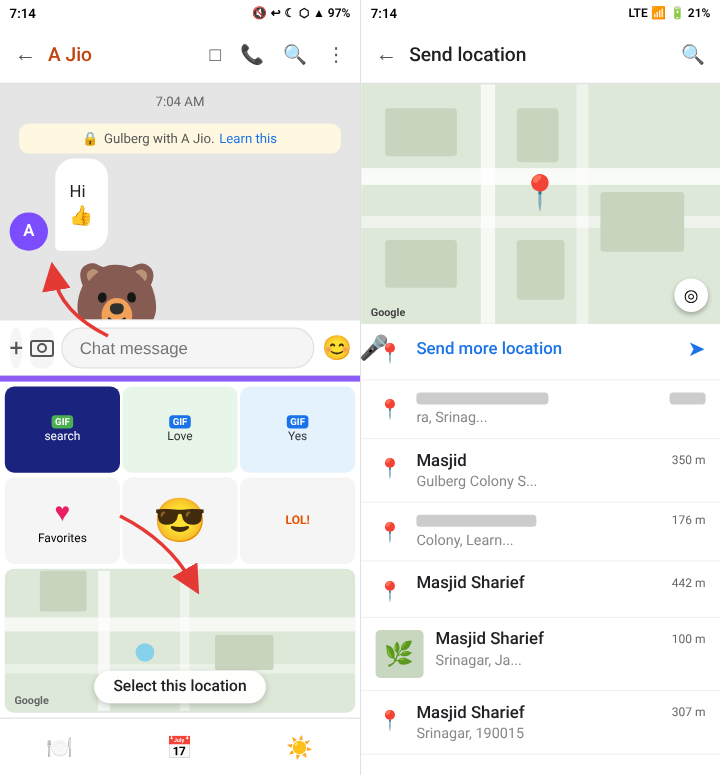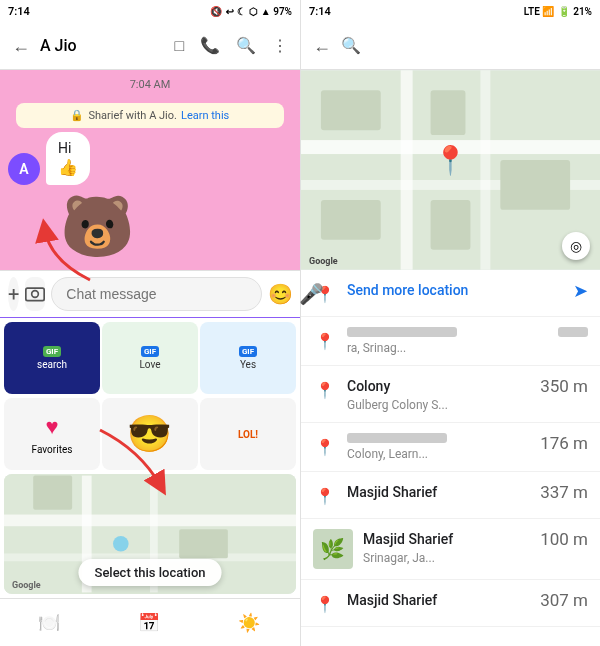--- a/index.html
+++ b/index.html
@@ -47,34 +47,34 @@
     .back-arrow {
       font-size: 18px;
       color: #555;
       cursor: pointer;
     }
 
     .header-title {
       flex: 1;
       font-size: 16px;
       font-weight: 500;
-      color: #000000;
+      color: #c2410c;
     }
 
     .header-icons-left {
       display: flex;
       gap: 16px;
       align-items: center;
       color: #555;
       font-size: 16px;
     }
 
     .chat-area {
       flex: 1;
-      background: #f9a8d4;
+      background: #e5e5e5;
       overflow: hidden;
       position: relative;
       display: flex;
       flex-direction: column;
     }
 
     .time-stamp {
       text-align: center;
       font-size: 11px;
       color: #666;
@@ -115,21 +115,21 @@
       justify-content: center;
       color: #fff;
       font-size: 14px;
       font-weight: 600;
       flex-shrink: 0;
     }
 
     .bubble-content {
       background: #fff;
       border-radius: 16px 16px 16px 4px;
-      padding: 8px 12px;
+      padding: 20px 12px;
       font-size: 14px;
       color: #202124;
       max-width: 200px;
     }
 
     .hi-message { margin-bottom: 2px; }
     .thumbs-up { font-size: 16px; }
 
     .bear-emoji {
       font-size: 64px;
@@ -190,21 +190,21 @@
     }
 
     .emoji-icon, .mic-icon {
       font-size: 20px;
       color: #555;
       cursor: pointer;
     }
 
     .gif-panel {
       background: #fff;
-      border-top: 1px solid #8b5cf6;
+      border-top: 5px solid #8b5cf6;
     }
 
     .gif-row {
       display: flex;
       gap: 2px;
       padding: 4px;
     }
 
     .gif-item {
       flex: 1;
@@ -473,21 +473,21 @@
       font-size: 14px;
       color: #1a73e8;
       font-weight: 500;
     }
 
     .loc-name-dark {
       color: #202124;
     }
 
     .loc-distance {
-      font-size: 17px;
+      font-size: 10px;
       color: #666;
       margin-left: auto;
       flex-shrink: 0;
     }
 
     .loc-sub {
       font-size: 12px;
       color: #888;
       margin-top: 2px;
     }
@@ -550,21 +550,21 @@
       <span>📞</span>
       <span>🔍</span>
       <span>⋮</span>
     </div>
   </div>
 
   <div class="chat-area">
     <div class="time-stamp">7:04 AM</div>
     <div class="chat-notice">
       <span>🔒</span>
-      <span>Sharief with A Jio.</span>
+      <span>Gulberg with A Jio.</span>
       <a href="#">Learn this</a>
     </div>
     <div class="message-row">
       <div class="avatar-circle">A</div>
       <div class="bubble-content">
         <div class="hi-message">Hi</div>
         <div class="thumbs-up">👍</div>
       </div>
     </div>
     <div class="bear-emoji">
@@ -668,20 +668,21 @@
     <span>7:14</span>
     <div class="status-icons">
       <span>LTE</span>
       <span>📶</span>
       <span>🔋 21%</span>
     </div>
   </div>
 
   <div class="header-right">
     <span class="back-arrow">←</span>
+    <span class="header-right-title">Send location</span>
     <span>🔍</span>
   </div>
 
   <div class="map-main">
     <svg class="road-svg" viewBox="0 0 300 200" xmlns="http://www.w3.org/2000/svg">
       <rect width="300" height="200" fill="#dde8d8"></rect>
       <rect x="0" y="70" width="300" height="14" fill="#fff" opacity="0.8"></rect>
       <rect x="0" y="110" width="300" height="10" fill="#fff" opacity="0.5"></rect>
       <rect x="100" y="0" width="12" height="200" fill="#fff" opacity="0.7"></rect>
       <rect x="180" y="0" width="10" height="200" fill="#fff" opacity="0.5"></rect>
@@ -718,21 +719,21 @@
       </div>
       <span class="loc-distance" style="background:#ccc;height:10px;width:30px;border-radius:3px;display:inline-block"></span>
     </div>
 
     <div class="location-item">
       <div class="loc-icon">
         <span class="loc-pin">📍</span>
       </div>
       <div class="loc-text">
         <div class="loc-row">
-          <span class="loc-name loc-name-dark">Colony</span>
+          <span class="loc-name loc-name-dark">Masjid</span>
           <span class="loc-distance">350 m</span>
         </div>
         <div class="loc-sub">Gulberg Colony S...</div>
       </div>
     </div>
 
     <div class="location-item">
       <div class="loc-icon">
         <span class="loc-pin">📍</span>
       </div>
@@ -743,21 +744,21 @@
       <span class="loc-distance">176 m</span>
     </div>
 
     <div class="location-item">
       <div class="loc-icon">
         <span class="loc-pin">📍</span>
       </div>
       <div class="loc-text">
         <div class="loc-row">
           <span class="loc-name loc-name-dark">Masjid Sharief</span>
-          <span class="loc-distance">337 m</span>
+          <span class="loc-distance">442 m</span>
         </div>
       </div>
     </div>
 
     <div class="location-item">
       <div class="loc-thumb">🌿</div>
       <div class="loc-text">
         <div class="loc-row">
           <span class="loc-name loc-name-dark">Masjid Sharief</span>
           <span class="loc-distance">100 m</span>
@@ -768,17 +769,18 @@
 
     <div class="location-item">
       <div class="loc-icon">
         <span class="loc-pin">📍</span>
       </div>
       <div class="loc-text">
         <div class="loc-row">
           <span class="loc-name loc-name-dark">Masjid Sharief</span>
           <span class="loc-distance">307 m</span>
         </div>
+        <div class="loc-sub">Srinagar, 190015</div>
       </div>
     </div>
 
   </div>
 </div>
 
 </body></html>

